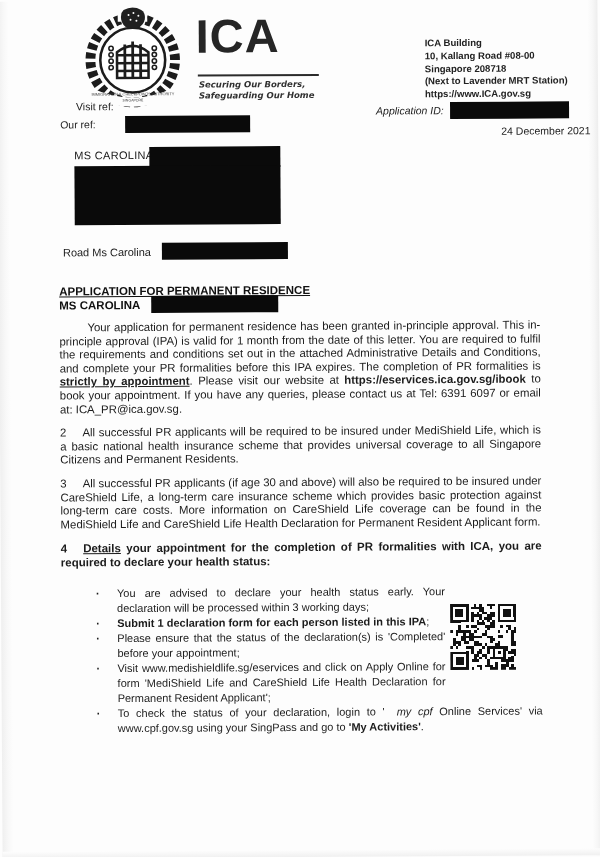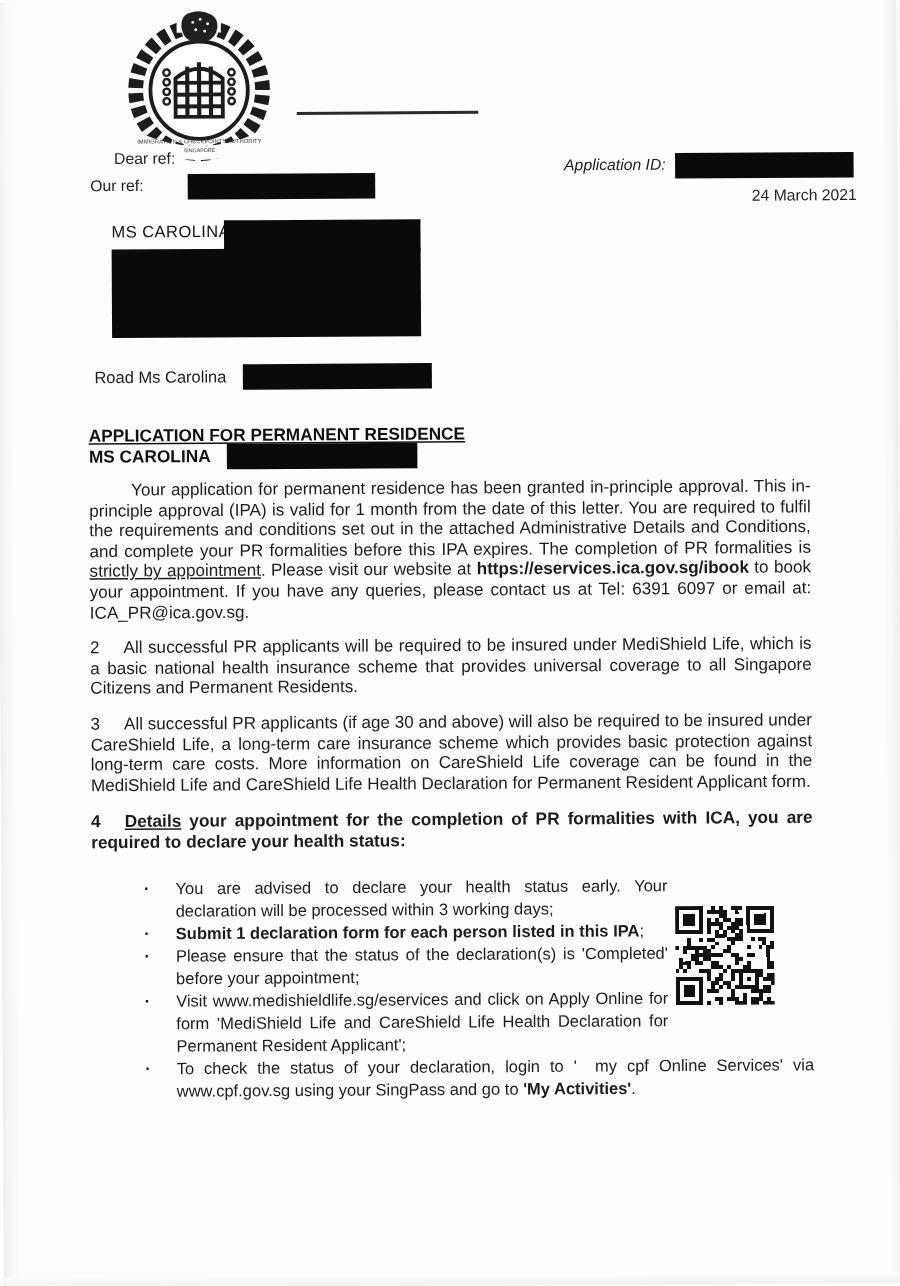--- a/index.html
+++ b/index.html
@@ -41,23 +41,23 @@
   .subject{left:60px;top:283px;font-size:11.5px;font-weight:bold;color:#111;line-height:14px;}
   .subject .l1{text-decoration:underline;}
 
   
   .body-flow{left:60px;top:320px;width:481px;font-size:11.4px;line-height:13.6px;
     text-align:justify;color:#1c1c1c;}
   .para{margin:0 0 10px 0;}
   .p1{text-indent:28px;}
   .pnum{margin-right:16px;}
   .b{font-weight:bold;}
-  .bu{font-weight:normal;text-decoration:underline;}
+  .bu{font-weight:bold;text-decoration:underline;}
   .u{text-decoration:underline;}
-  .i{margin-left:12px;}
+  .i{font-style:italic;margin-left:12px;}
   .p4{font-weight:bold;font-size:11.5px;line-height:14px;margin-bottom:0;}
 
   .bullets{margin-top:17px;font-size:11px;line-height:15px;}
   .bullet{display:flex;align-items:flex-start;}
   .dot{width:21px;padding-left:35px;flex:none;font-weight:bold;}
   .btxt{text-align:justify;}
   .btxt.narrow{width:328px;flex:none;}
   .btxt.oneline{white-space:nowrap;flex:none;}
   .btxt.wide{flex:1;}
 
@@ -100,28 +100,40 @@
         <circle cx="56" cy="8" r="1"></circle>
           <circle cx="61" cy="6" r="1"></circle>
           <circle cx="66" cy="9" r="1"></circle>
         <circle cx="58" cy="13" r="1"></circle>
           <circle cx="64" cy="14" r="1"></circle>
       </g>
       <text x="60" y="90" font-size="4" text-anchor="middle" fill="#3a3a3a" font-family="Liberation Sans, sans-serif">IMMIGRATION &amp; CHECKPOINTS AUTHORITY</text>
       <text x="60" y="96" font-size="3.6" text-anchor="middle" fill="#3a3a3a" font-family="Liberation Sans, sans-serif">SINGAPORE</text>
     </svg>
   </div>
+  <div class="abs ica-word">ICA</div>
   <div class="abs ica-rule"></div>
-
-  <div class="abs small-label your-ref">Dear ref:</div>
+  <div class="abs tagline">
+    <div>Securing Our Borders,</div>
+    <div>Safeguarding Our Home</div>
+  </div>
+  <div class="abs addr">
+    <div>ICA Building</div>
+    <div>10, Kallang Road #08-00</div>
+    <div>Singapore 208718</div>
+    <div>(Next to Lavender MRT Station)</div>
+    <div>https://www.ICA.gov.sg</div>
+  </div>
+
+  <div class="abs small-label your-ref">Visit ref:</div>
   <div class="abs small-label our-ref">Our ref:</div>
   <div class="redact" style="left:127px;top:115px;width:125px;height:17px;"></div>
   <div class="abs small-label appid">Application ID:</div>
   <div class="redact" style="left:452px;top:103px;width:119px;height:17px;"></div>
-  <div class="abs date">24 March 2021</div>
+  <div class="abs date">24 December 2021</div>
 
   <div class="abs recipient-name">MS CAROLINA</div>
   <div class="redact" style="left:151px;top:146px;width:131px;height:21px;"></div>
   <div class="redact" style="left:76px;top:165px;width:206px;height:59px;"></div>
 
   <div class="abs salutation">Road Ms Carolina</div>
   <div class="redact" style="left:163px;top:242px;width:126px;height:17px;"></div>
 
   <div class="abs subject">
     <div class="l1">APPLICATION FOR PERMANENT RESIDENCE</div>

